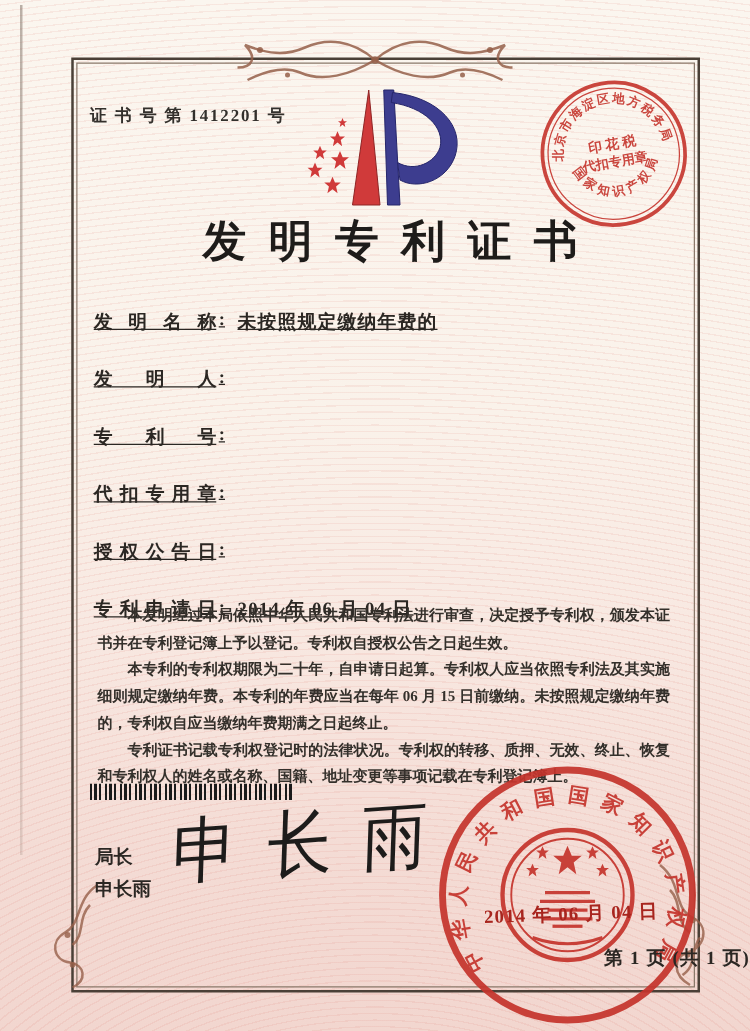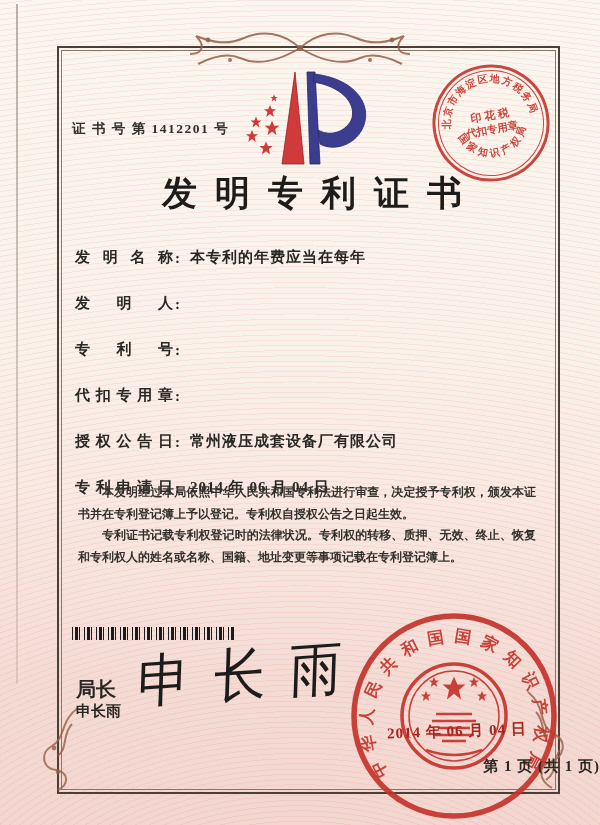--- a/index.html
+++ b/index.html
@@ -11,39 +11,39 @@
         rgba(222,122,112,0.12) 0 1.5px, rgba(255,255,255,0) 1.5px 8px),
       linear-gradient(180deg,#fbf6ef 0%,#faf2ea 40%,#f8e8e1 62%,#f4dcd5 82%,#f2d6cf 100%);
   }
   .scan-edge{position:absolute;left:16px;top:4px;width:2px;height:680px;
     background:linear-gradient(180deg,rgba(90,72,60,.4),rgba(90,72,60,.15));}
   .frame{position:absolute;left:57px;top:46px;width:499px;height:744px;
     border:2px solid #4a4037;}
   .frame-inner{position:absolute;inset:2px;border:1px solid #8a786a;}
   .ornament{position:absolute;color:#96604a;}
   .cert-no{position:absolute;left:72px;top:84px;font-size:13.5px;font-weight:bold;
-    letter-spacing:1.5px;color:#33302c;margin-top:36px;}
+    letter-spacing:1.5px;color:#33302c;}
   .logo{position:absolute;left:226px;top:68px;}
   .tax-seal{position:absolute;left:430px;top:62px;transform:rotate(-10deg);opacity:.9;}
   .title{position:absolute;left:0;top:170px;width:100%;text-align:center;
     font-size:35px;font-weight:bold;letter-spacing:18px;text-indent:18px;color:#1e1c1a;margin-left:12px;}
   .fields{position:absolute;left:75px;top:248px;width:460px;}
-  .f-row{display:flex;align-items:flex-end;font-size:15px;font-weight:bold;
-    color:#2b2723;margin-bottom:27px;}
+  .f-row{display:flex;align-items:flex-start;font-size:15px;font-weight:bold;
+    color:#2b2723;margin-bottom:27px;text-decoration:underline;}
   .f-label{display:inline-block;width:98px;text-align:justify;text-align-last:justify;}
   .f-colon{margin:0 10px 0 2px;}
   .f-value{letter-spacing:1px;white-space:nowrap;}
   .body-text{position:absolute;left:78px;top:482px;width:458px;font-size:12px;
     line-height:21.5px;text-align:justify;color:#34302b;font-weight:600;}
   .body-text p{margin:0;text-indent:2em;}
   .barcode{position:absolute;left:72px;top:627px;width:162px;height:13px;
     background-image:
       repeating-linear-gradient(90deg,#1b1b1b 0 1.5px,transparent 1.5px 3px,
         #1b1b1b 3px 6px,transparent 6px 7.5px,#1b1b1b 7.5px 8.5px,transparent 8.5px 12px);}
-  .officer-title{position:absolute;left:76px;top:676px;font-size:20px;font-weight:bold;color:#2b2723;}
+  .officer-title{position:absolute;left:76px;top:676px;font-size:15px;font-weight:bold;color:#2b2723;}
   .officer-name{position:absolute;left:76px;top:702px;font-size:15px;font-weight:bold;color:#2b2723;}
   .signature{position:absolute;left:138px;top:648px;font-size:52px;color:#1d1c1b;
     letter-spacing:24px;transform:rotate(-4deg) skewX(-6deg) scaleY(1.12);
     transform-origin:left center;font-weight:400;white-space:nowrap;}
   .office-seal{position:absolute;left:348px;top:610px;opacity:.92;}
   .seal-date{position:absolute;left:352px;top:722px;width:210px;text-align:center;
     font-size:15px;font-weight:bold;color:#a8251e;letter-spacing:1px;
     transform:rotate(-2deg);}
   .footer{position:absolute;left:0;top:757px;width:100%;text-align:right;
     font-size:15px;font-weight:bold;color:#2b2723;letter-spacing:1px;}
@@ -132,48 +132,48 @@
     <text x="61" y="57" text-anchor="middle" font-size="11" font-weight="bold" fill="#c5342c">印 花 税</text>
     <text x="61" y="71" text-anchor="middle" font-size="10.5" font-weight="bold" fill="#c5342c">代扣专用章</text>
   </svg>
 
   <div class="title">发明专利证书</div>
 
   <div class="fields">
     <div class="f-row">
       <span class="f-label">发明名称</span>
         <span class="f-colon">:</span>
-      <span class="f-value">本专利的年费应当在每年</span>
+      <span class="f-value">未按照规定缴纳年费的</span>
     </div>
     <div class="f-row">
       <span class="f-label">发明人</span>
         <span class="f-colon">:</span>
     </div>
     <div class="f-row">
       <span class="f-label">专利号</span>
         <span class="f-colon">:</span>
     </div>
     <div class="f-row">
       <span class="f-label">代扣专用章</span>
         <span class="f-colon">:</span>
     </div>
     <div class="f-row">
       <span class="f-label">授权公告日</span>
         <span class="f-colon">:</span>
-      <span class="f-value">常州液压成套设备厂有限公司</span>
     </div>
     <div class="f-row">
       <span class="f-label">专利申请日</span>
         <span class="f-colon">:</span>
       <span class="f-value">2014 年 06 月 04 日</span>
     </div>
   </div>
 
   <div class="body-text">
     <p>本发明经过本局依照中华人民共和国专利法进行审查，决定授予专利权，颁发本证书并在专利登记簿上予以登记。专利权自授权公告之日起生效。</p>
+    <p>本专利的专利权期限为二十年，自申请日起算。专利权人应当依照专利法及其实施细则规定缴纳年费。本专利的年费应当在每年 06 月 15 日前缴纳。未按照规定缴纳年费的，专利权自应当缴纳年费期满之日起终止。</p>
     <p>专利证书记载专利权登记时的法律状况。专利权的转移、质押、无效、终止、恢复和专利权人的姓名或名称、国籍、地址变更等事项记载在专利登记簿上。</p>
   </div>
 
   <div class="barcode"></div>
 
   <div class="officer-title">局长</div>
   <div class="officer-name">申长雨</div>
   <div class="signature">申长雨</div>
 
   <svg class="office-seal" width="212" height="212" viewBox="0 0 212 212">

